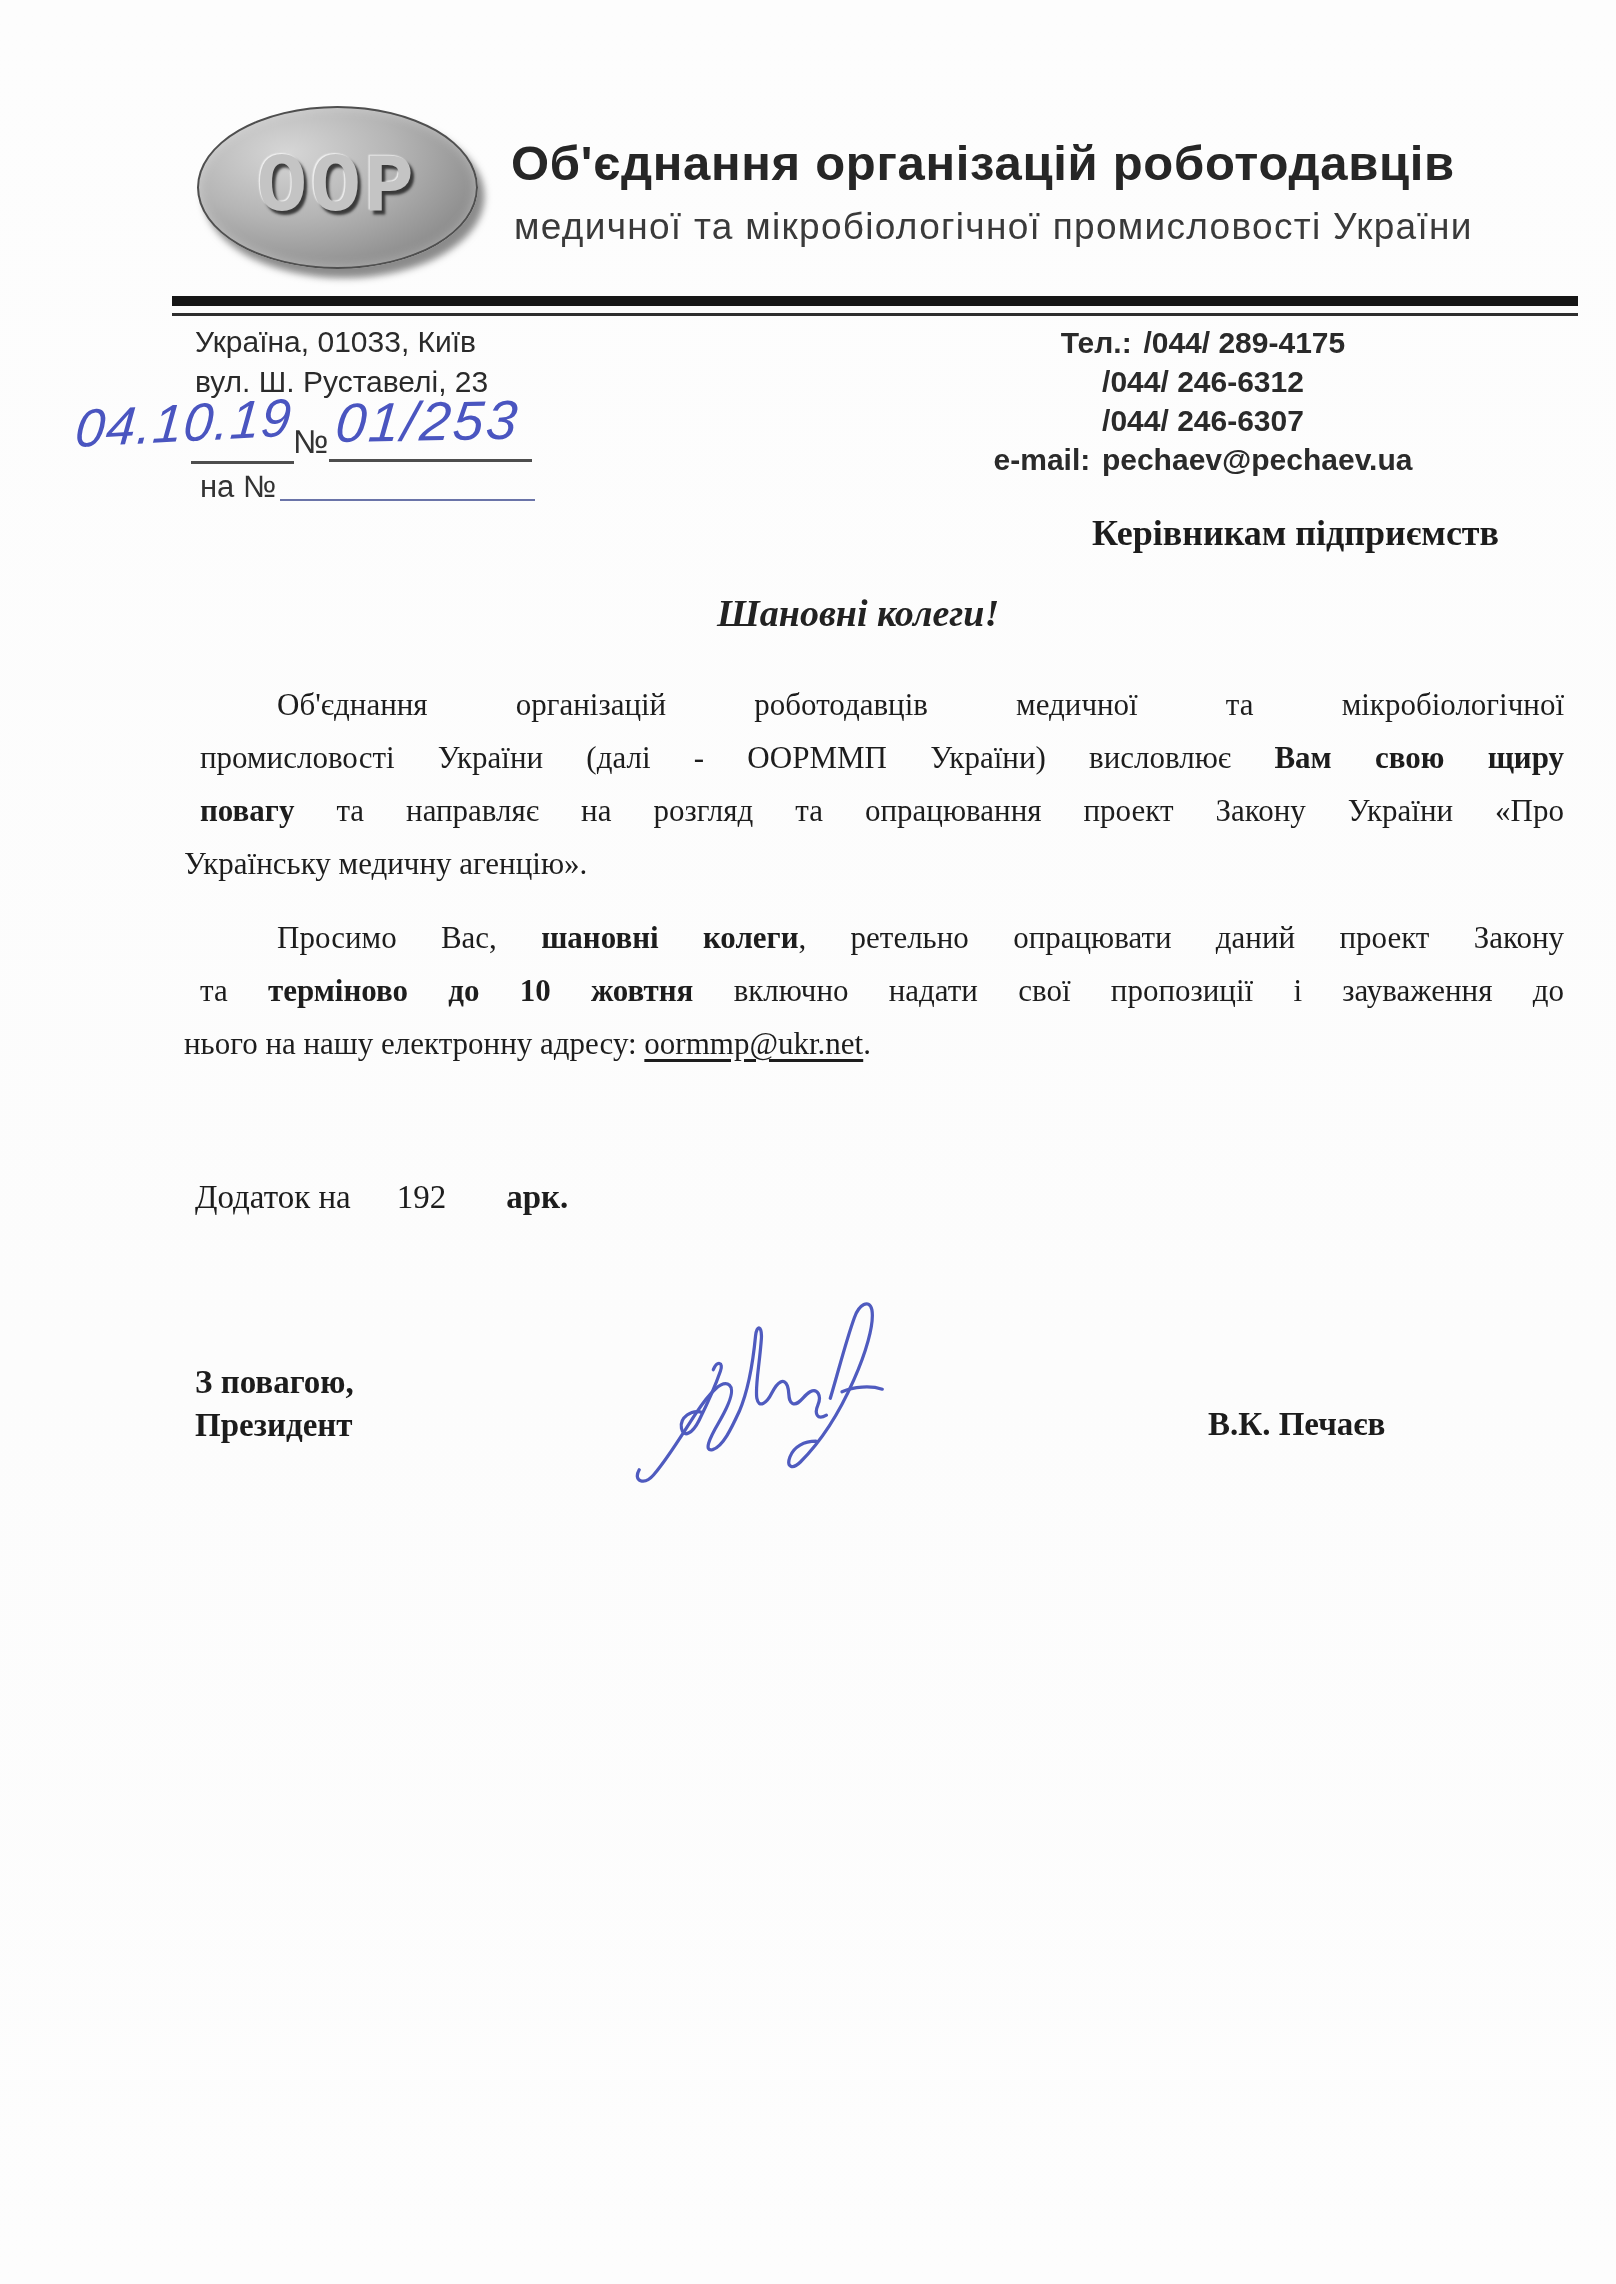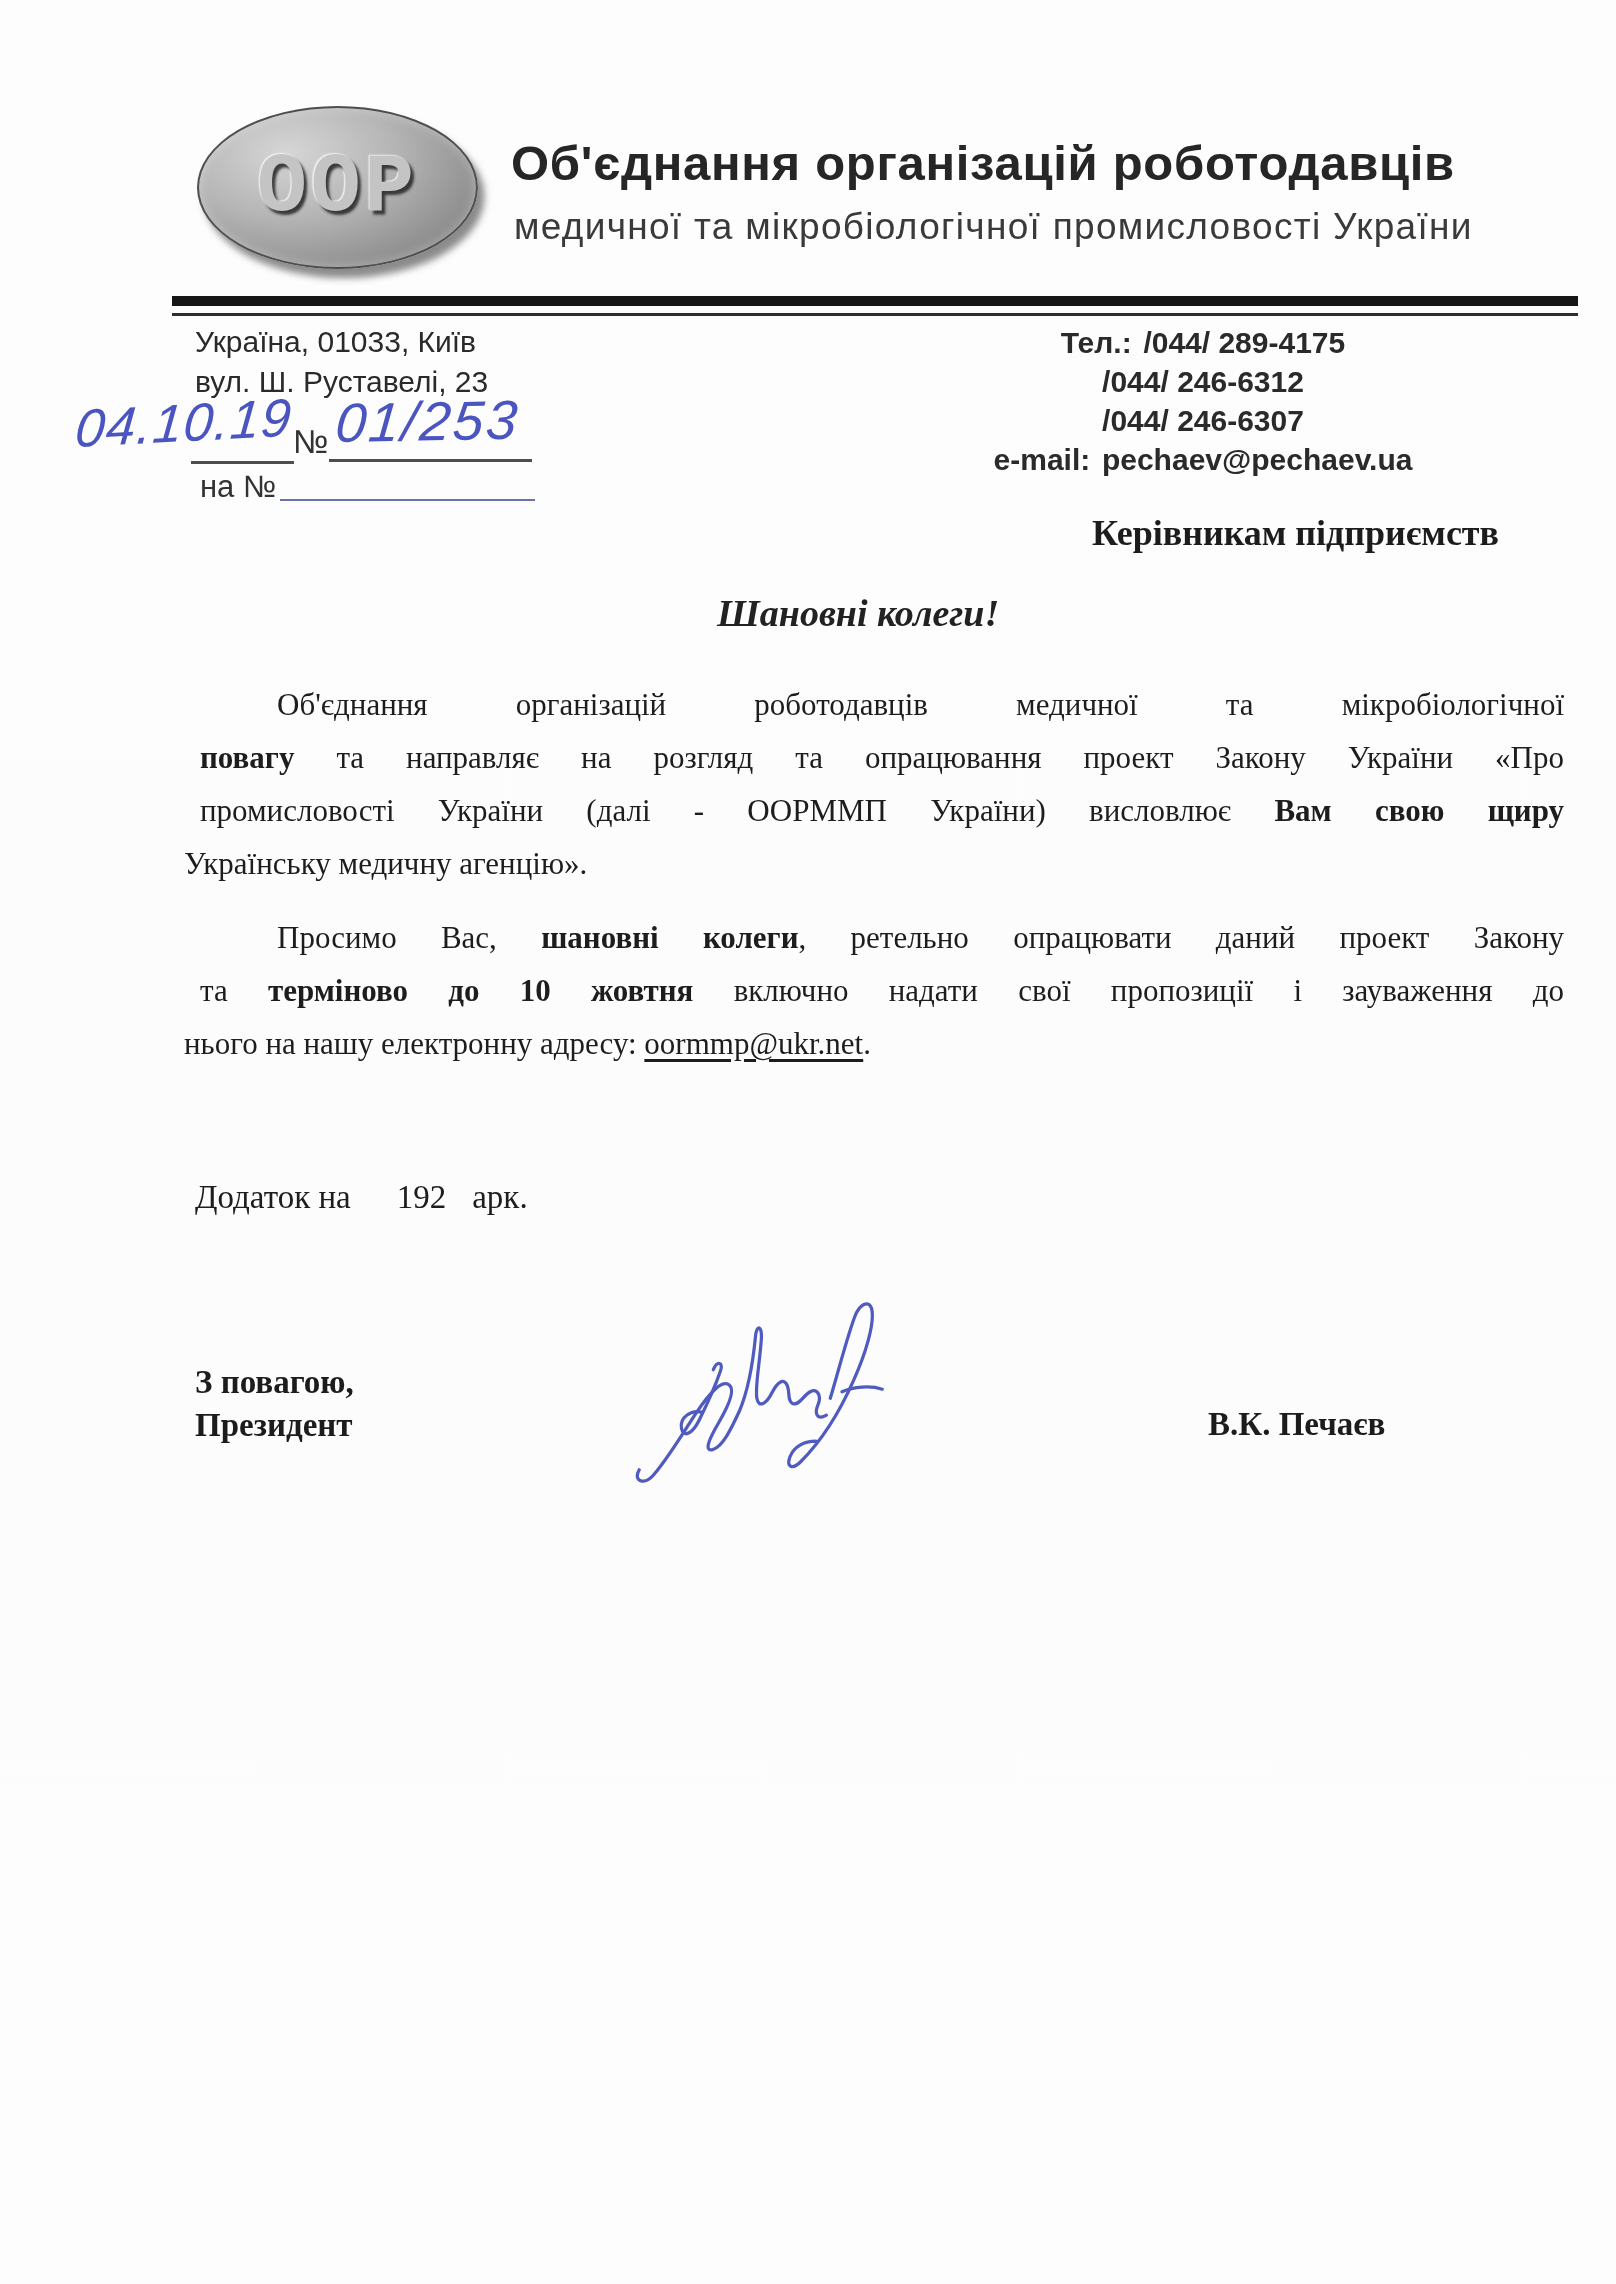--- a/index.html
+++ b/index.html
@@ -97,21 +97,21 @@
   .line.justify{text-align:justify;text-align-last:justify;margin-left:16px;}
   .line.indent{text-indent:77px;}
   .seg-bold{font-weight:bold;}
   .seg-underline{text-decoration:underline;text-underline-offset:4.6px;}
 
   .attachment{
     position:absolute;left:195px;top:1179px;
     font-family:"Liberation Serif",serif;font-size:33px;color:#1d1d1d;white-space:nowrap;
   }
   .attachment .gap1{margin-left:46px;}
-  .attachment .gap2{margin-left:26px;}
+  .attachment .gap2{margin-left:60px;font-weight:bold;}
 
   
   .closing-1{position:absolute;left:195px;top:1364px;
     font-family:"Liberation Serif",serif;font-weight:bold;font-size:33px;color:#1c1c1c;}
   .closing-2{position:absolute;left:195px;top:1407px;
     font-family:"Liberation Serif",serif;font-weight:bold;font-size:33px;color:#1c1c1c;}
   .signer-name{position:absolute;left:1208px;top:1406px;
     font-family:"Liberation Serif",serif;font-weight:bold;font-size:33px;color:#1c1c1c;white-space:nowrap;}
   .signature-svg{position:absolute;left:624px;top:1293px;width:280px;height:195px;}
 </style>
@@ -153,22 +153,22 @@
   <div class="handwriting hw-number">01/253</div>
   <div class="ref-line-2"></div>
   <div class="ref-reply">на №</div>
   <div class="ref-line-3"></div>
 
   <div class="salutation">Шановні колеги!</div>
 
   <div class="body-text" id="letter-body">
       <div class="para">
         <div class="line justify indent"><span class="">Об'єднання організацій роботодавців медичної та мікробіологічної</span></div>
+        <div class="line justify"><span class="">промисловості України (далі - ООРММП України) висловлює </span><span class="seg-bold ">Вам свою щиру</span></div>
         <div class="line justify"><span class="seg-bold ">повагу</span><span class=""> та направляє на розгляд та опрацювання проект Закону України «Про</span></div>
-        <div class="line justify"><span class="">промисловості України (далі - ООРММП України) висловлює </span><span class="seg-bold ">Вам свою щиру</span></div>
         <div class="line"><span class="">Українську медичну агенцію».</span></div>
       </div>
       <div class="para">
         <div class="line justify indent"><span class="">Просимо Вас, </span><span class="seg-bold ">шановні колеги</span><span class="">, ретельно опрацювати даний проект Закону</span></div>
         <div class="line justify"><span class="">та </span><span class="seg-bold ">терміново до 10 жовтня</span><span class=""> включно надати свої пропозиції і зауваження до</span></div>
         <div class="line"><span class="">нього на нашу електронну адресу: </span><span class="seg-underline">oormmp@ukr.net</span><span class="">.</span></div>
       </div>
     </div>
 
   <div class="attachment">

